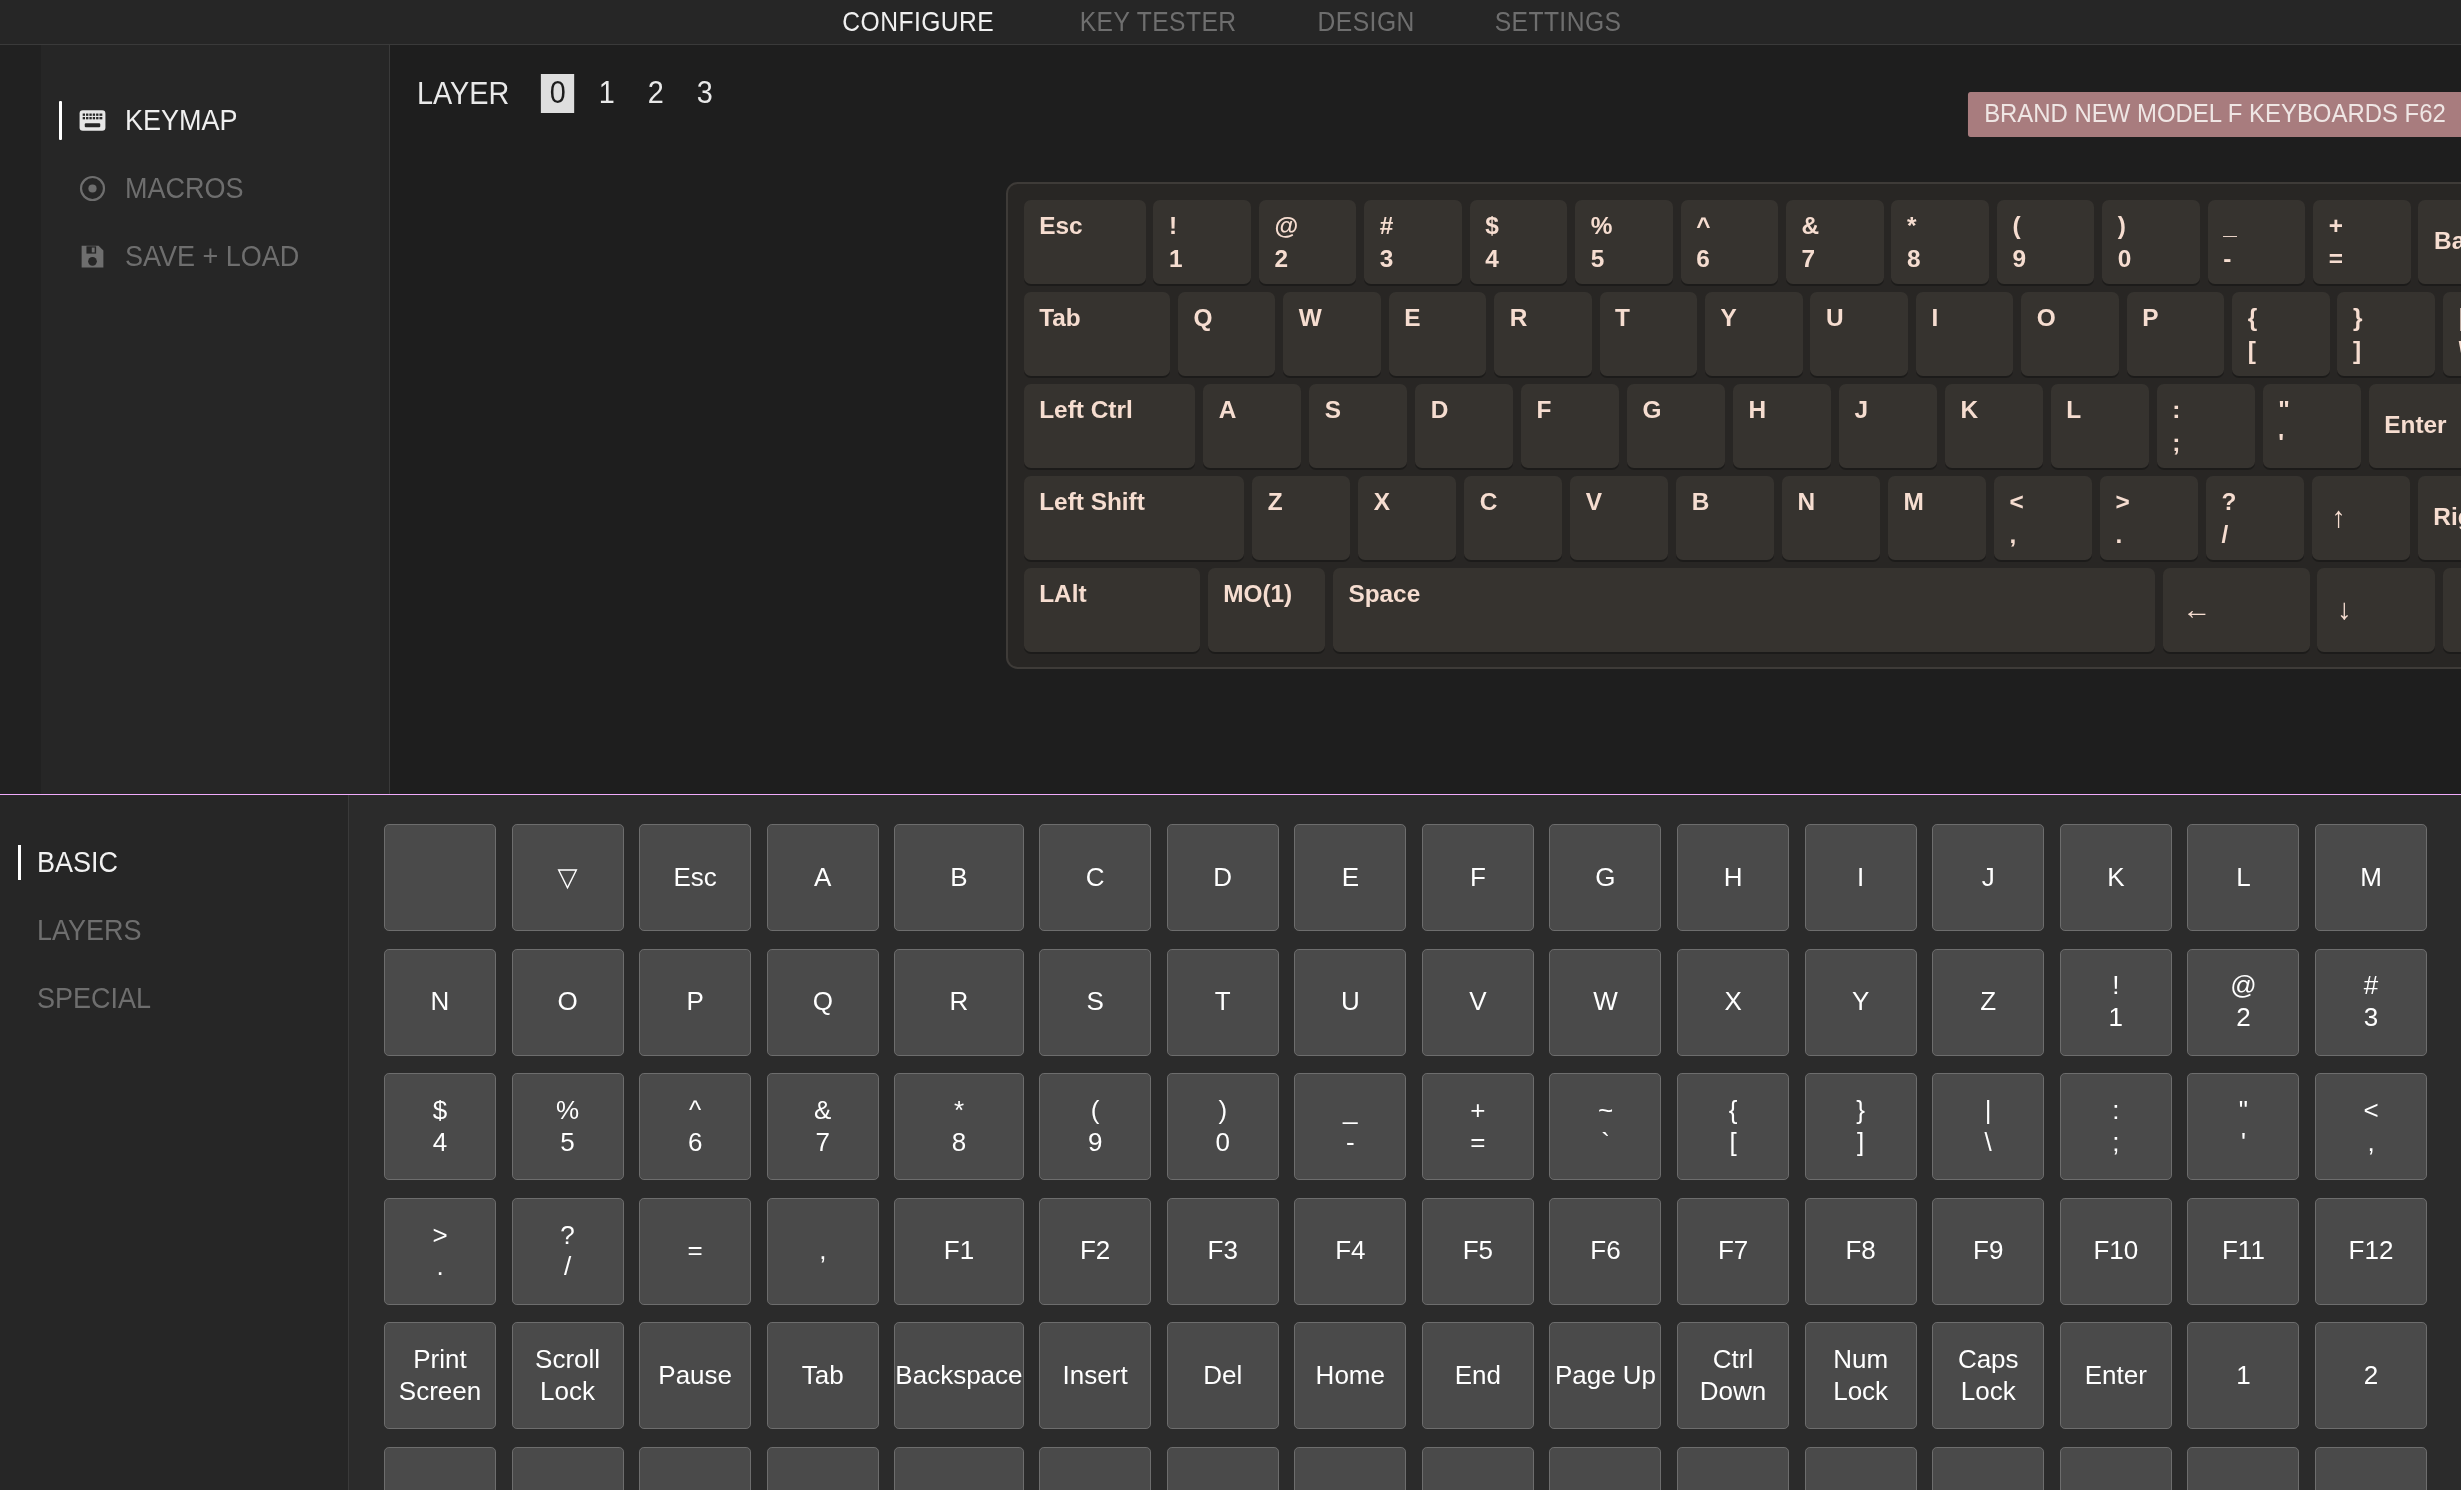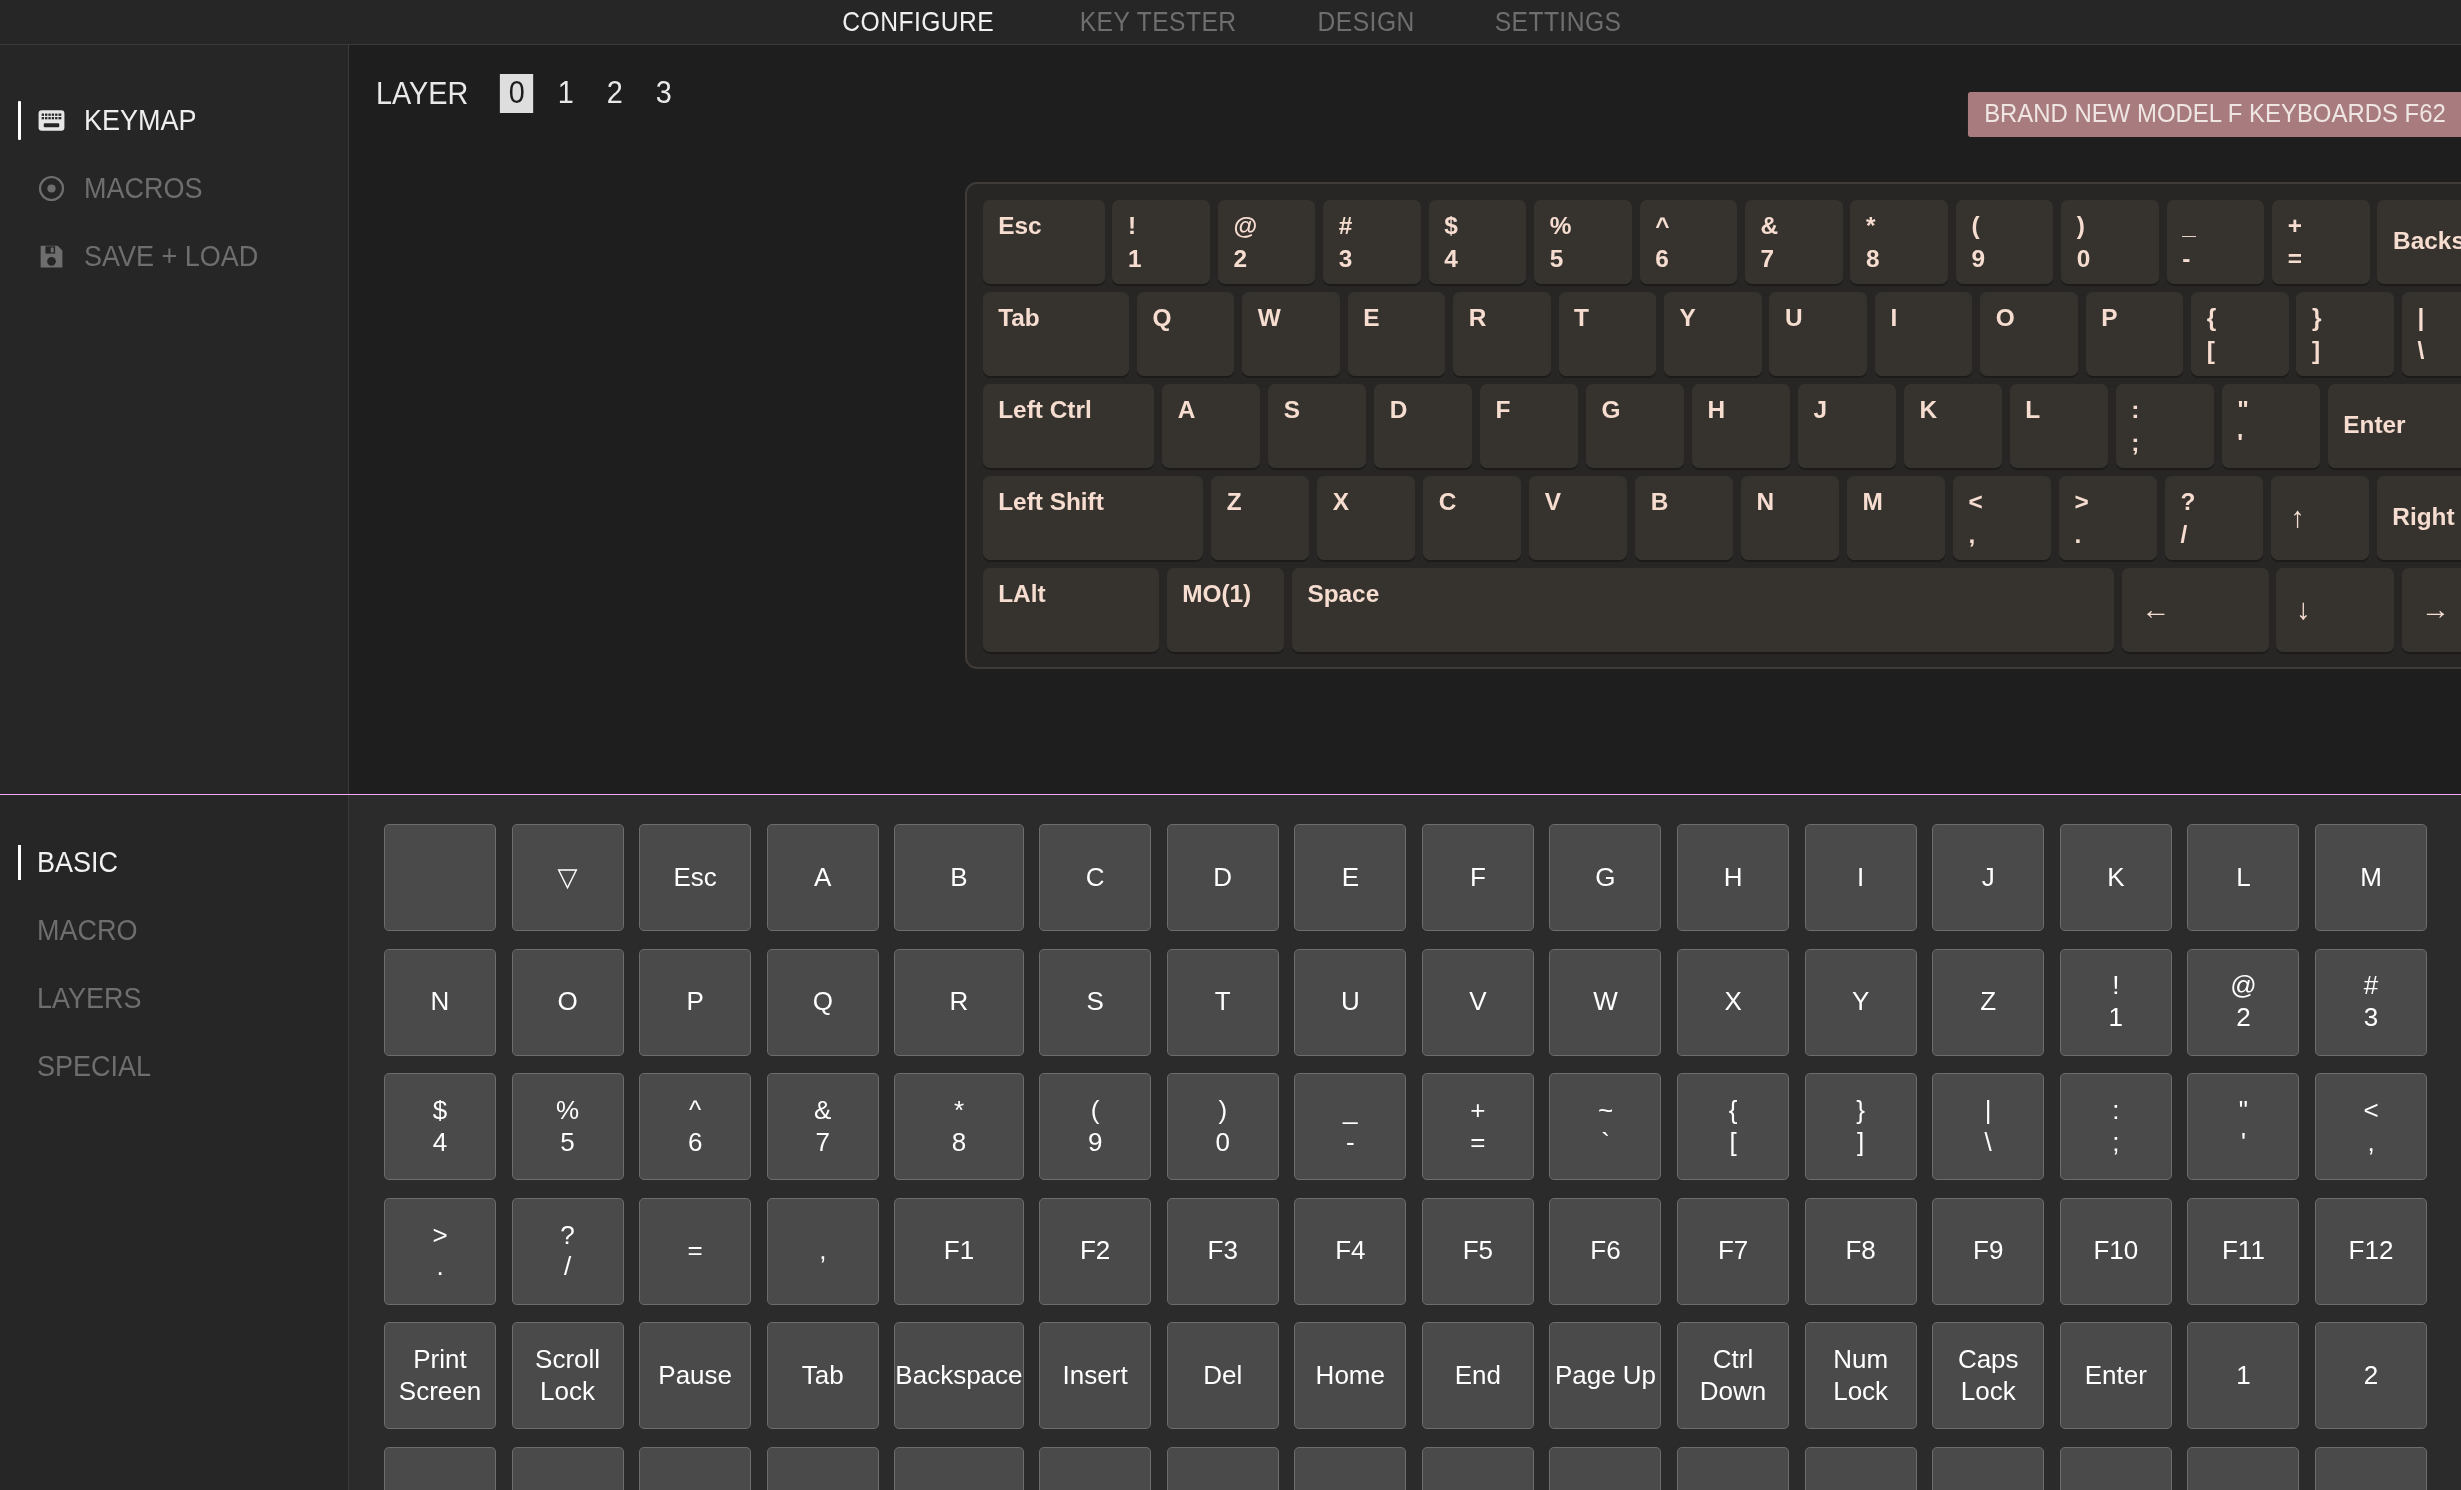--- a/index.html
+++ b/index.html
@@ -24,21 +24,21 @@
     color: #6e6e6e;
     font-stretch: condensed;
     transform: scaleX(0.88);
     transform-origin: center;
     cursor: pointer;
     white-space: nowrap;
   }
   .navtab.active { color: #f0f0f0; }
 
   
-  #body { display: flex; height: 749px; }
+  #body { display: flex; height: 749px; padding-left: 41px; }
 
   
   #sidebar {
     width: 349px; flex: 0 0 349px;
     background: #262626;
     border-right: 1px solid #3a3a3a;
     padding-top: 41px;
   }
   .side-item {
     display: flex; align-items: center;
@@ -589,24 +589,20 @@
 </div>
 
 <div id="palette">
   <div id="pal-side">
       <div class="pal-cat active">
         <div class="pal-cat-ind"></div>
         <div class="pal-cat-label">BASIC</div>
       </div>
       <div class="pal-cat">
         <div class="pal-cat-ind hidden"></div>
-        <div class="pal-cat-label">MACRO</div>
-      </div>
-      <div class="pal-cat">
-        <div class="pal-cat-ind hidden"></div>
         <div class="pal-cat-label">LAYERS</div>
       </div>
       <div class="pal-cat">
         <div class="pal-cat-ind hidden"></div>
         <div class="pal-cat-label">SPECIAL</div>
       </div>
     </div>
   <div id="pal-grid-wrap">
     <div id="pal-grid">
         <div class="pkey empty">

